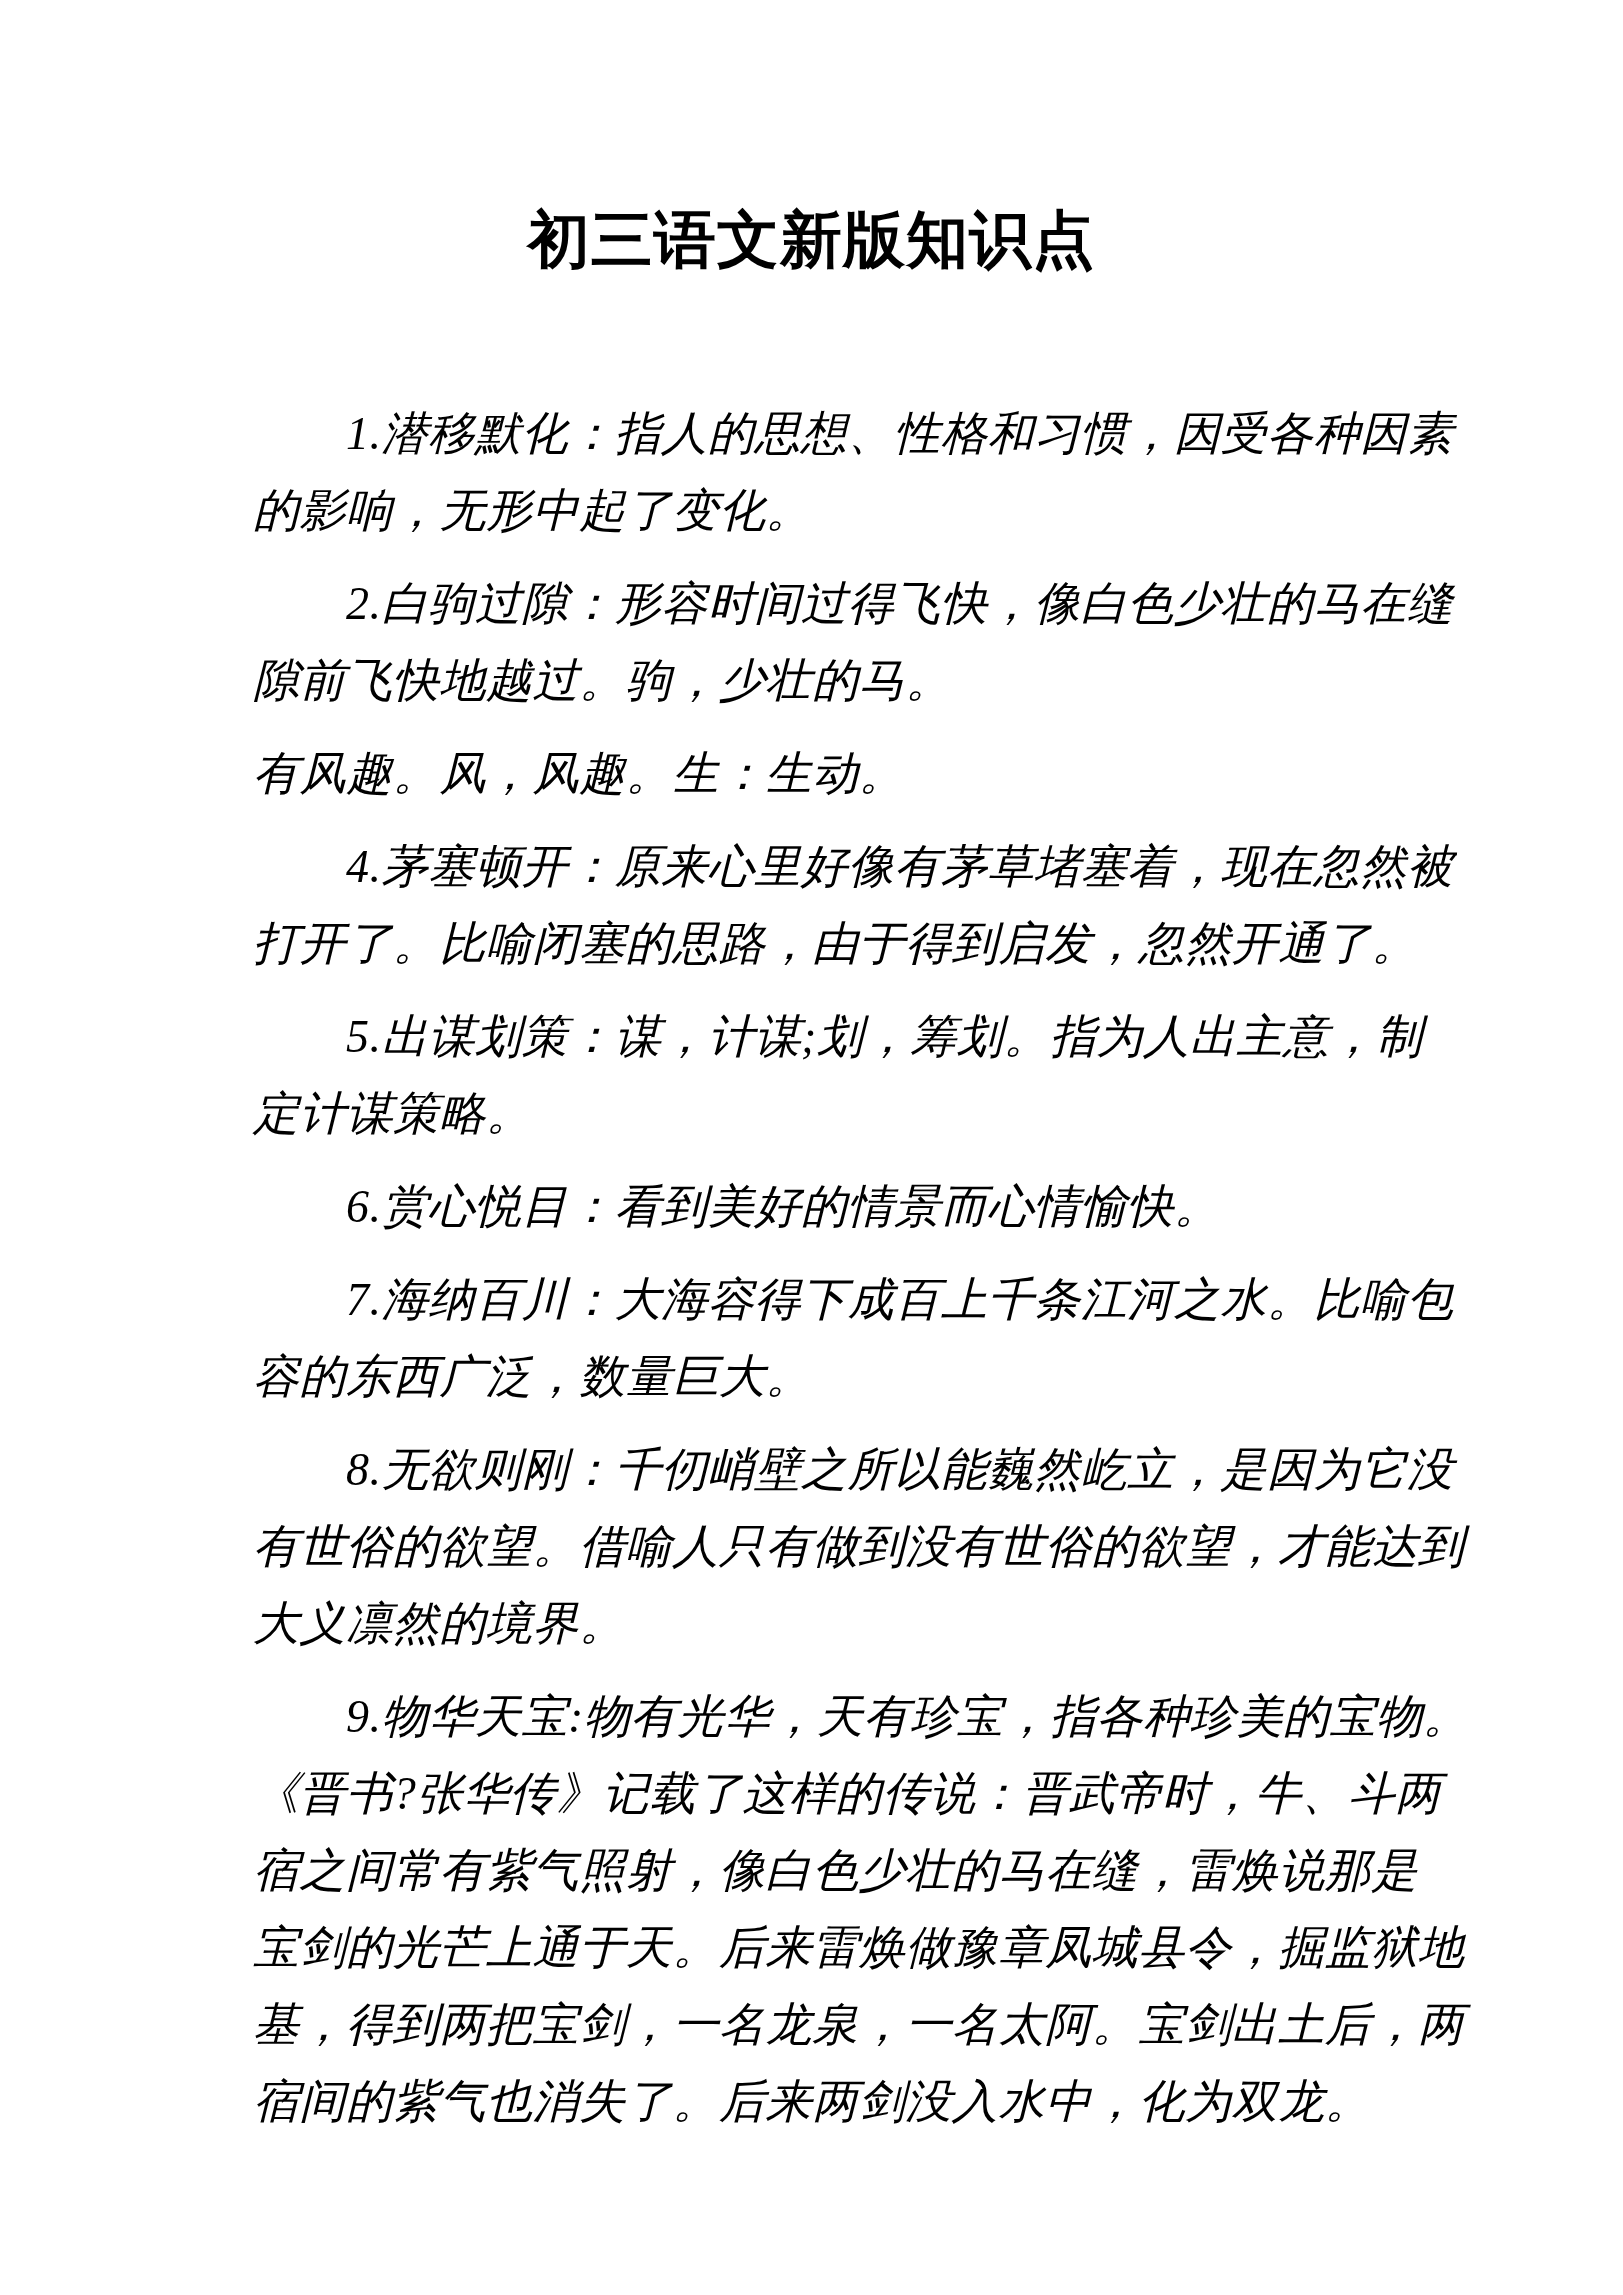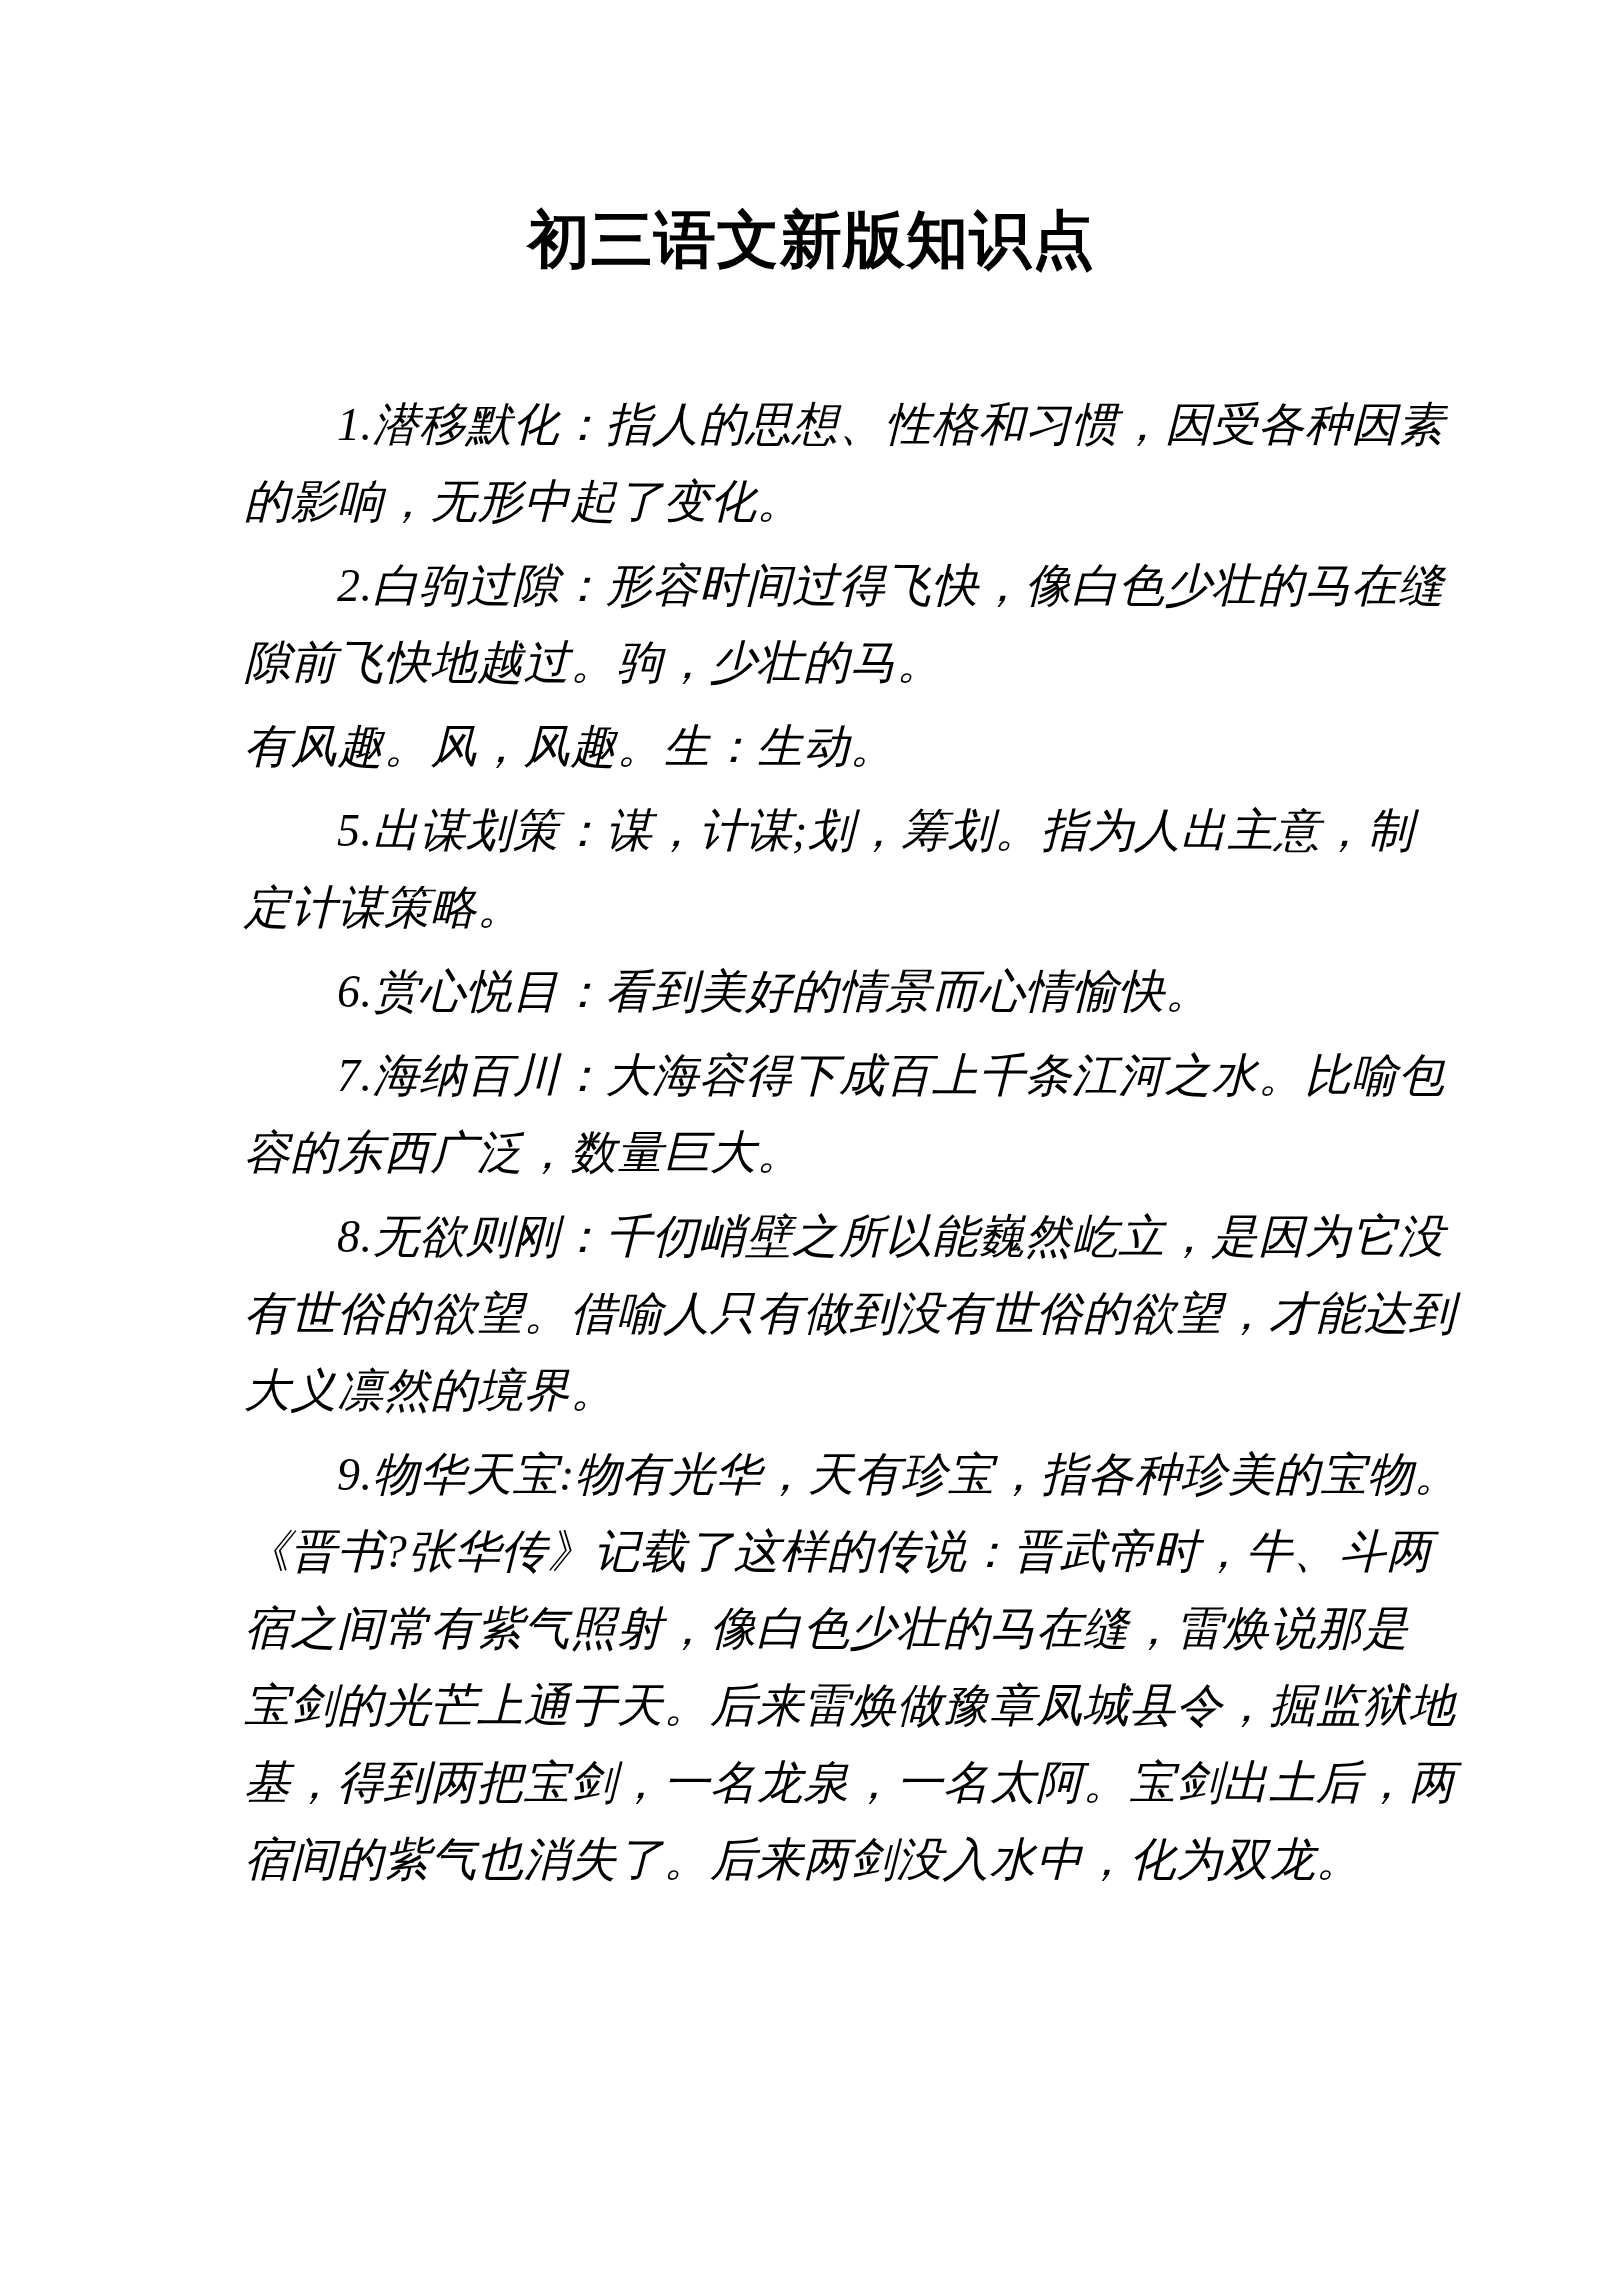--- a/index.html
+++ b/index.html
@@ -34,21 +34,21 @@
     position: absolute;
     top: 379px;
     left: 237px;
     width: 1195px;
     font-size: 46px;
     line-height: 77px;
     font-style: italic; 
     letter-spacing: 0.6px;
   }
   .paragraph {
-    margin: 7px;
+    margin: 16px;
     padding: 0;
   }
   .line {
     white-space: nowrap;
     height: 77px;
   }
   .first {
     text-indent: 93px; 
   }
 </style>
@@ -68,20 +68,24 @@
 
     <div class="paragraph">
       <div class="line first">2.白驹过隙：形容时间过得飞快，像白色少壮的马在缝</div>
       <div class="line">隙前飞快地越过。驹，少壮的马。</div>
     </div>
 
     <div class="paragraph">
       <div class="line">有风趣。风，风趣。生：生动。</div>
     </div>
 
+    <div class="paragraph">
+      <div class="line first">4.茅塞顿开：原来心里好像有茅草堵塞着，现在忽然被</div>
+      <div class="line">打开了。比喻闭塞的思路，由于得到启发，忽然开通了。</div>
+    </div>
 
     <div class="paragraph">
       <div class="line first">5.出谋划策：谋，计谋;划，筹划。指为人出主意，制</div>
       <div class="line">定计谋策略。</div>
     </div>
 
     <div class="paragraph">
       <div class="line first">6.赏心悦目：看到美好的情景而心情愉快。</div>
     </div>
 

